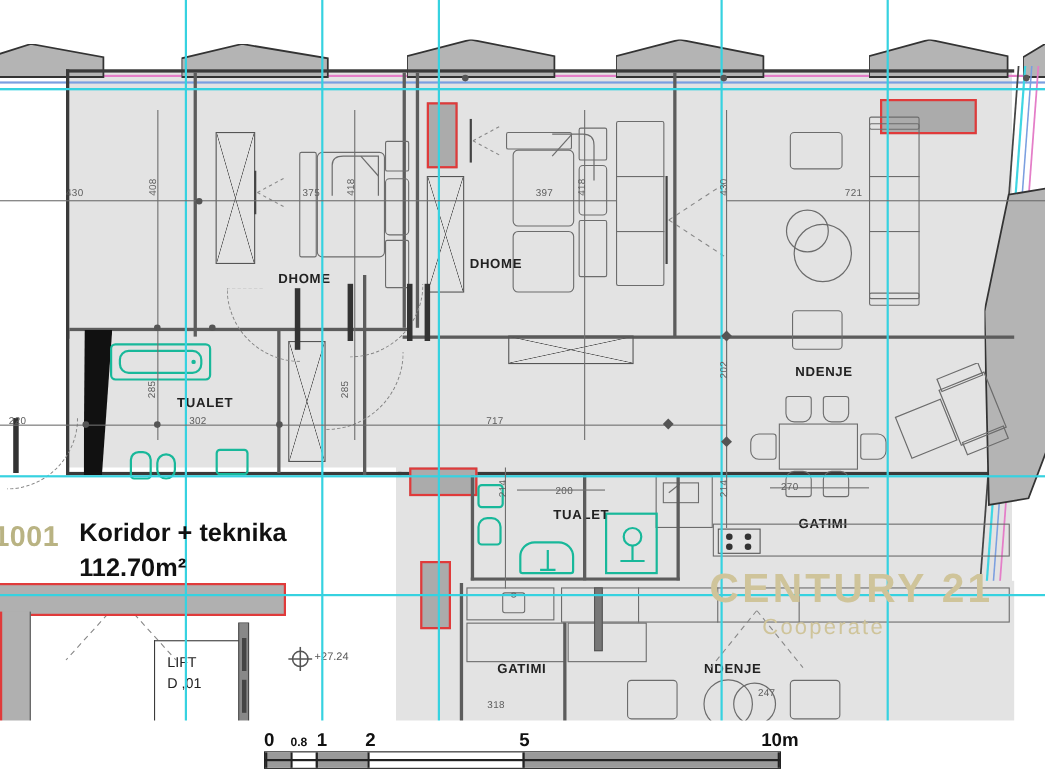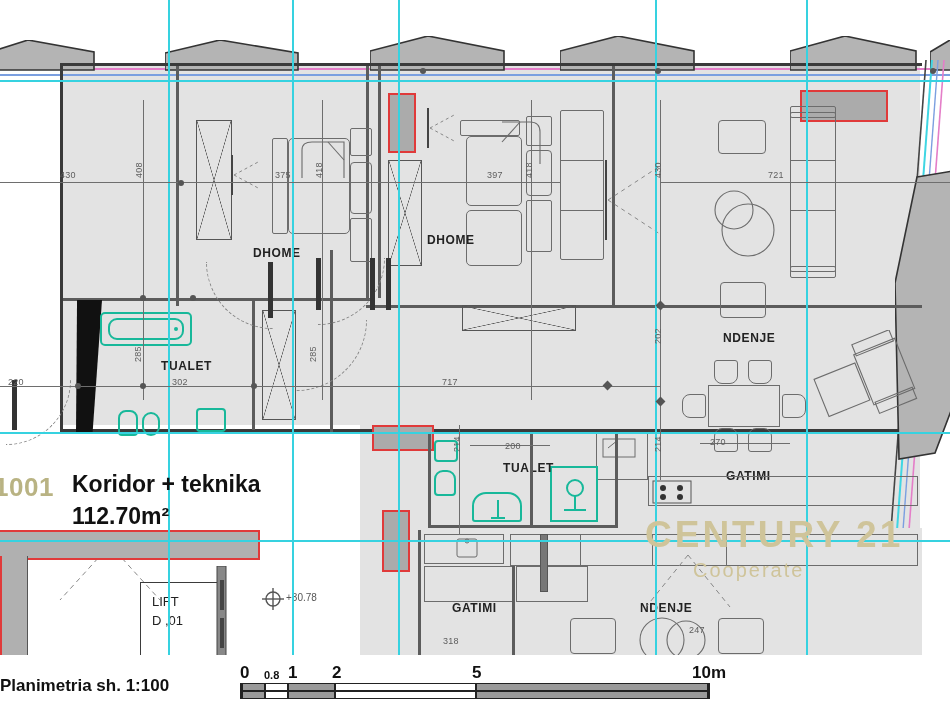--- a/index.html
+++ b/index.html
@@ -352,21 +352,21 @@
       </svg>
   </div>
 
   <div class="abs" style="left:262px;top:588px;width:22px;height:22px;">
     <svg width="22" height="22" viewBox="0 0 22 22">
         <circle cx="11" cy="11" r="7" fill="none" stroke="#555" stroke-width="1.4"></circle>
         <line x1="11" y1="0" x2="11" y2="22" stroke="#555" stroke-width="1.4"></line>
         <line x1="0" y1="11" x2="22" y2="11" stroke="#555" stroke-width="1.4"></line>
       </svg>
   </div>
-  <div class="elevtxt" style="left:286px;top:592px;">+30.78</div>
+  <div class="elevtxt" style="left:286px;top:592px;">+27.24</div>
 
   <div class="cyanv" style="left:292px;top:0;height:713px;"></div>
   <div class="cyanv" style="left:398px;top:0;height:713px;"></div>
   <div class="cyanv" style="left:655px;top:0;height:713px;"></div>
   <div class="cyanv" style="left:806px;top:0;height:713px;"></div>
   <div class="cyanv" style="left:168px;top:0;height:713px;"></div>
   <div class="cyanh" style="left:0;top:432px;width:950px;"></div>
   <div class="cyanh" style="left:0;top:540px;width:950px;"></div>
   <div class="cyanh" style="left:0;top:80px;width:950px;"></div>
 
@@ -421,21 +421,20 @@
   <div id="watermark">
     <div id="wm-main">CENTURY 21</div>
     <div id="wm-sub">Cooperate</div>
   </div>
 
   <div class="apcode" style="left:-6px;top:472px;">1001</div>
   <div id="korridor-name">Koridor + teknika</div>
   <div id="korridor-area">112.70m²</div>
 
   <div id="footer"></div>
-  <div id="plani-label">Planimetria sh. 1:100</div>
   <div id="scalebar">
     <div class="sb-seg" style="left:0;width:23px;"></div>
     <div class="sb-seg" style="left:46px;width:47px;"></div>
     <div class="sb-seg" style="left:140px;width:0;"></div>
     <div class="sb-seg" style="left:93px;width:0;"></div>
     <div class="sb-seg" style="left:234px;width:234px;"></div>
     <div class="sb-mid"></div>
     <div class="sb-tick" style="left:0;"></div>
     <div class="sb-tick" style="left:23px;"></div>
     <div class="sb-tick" style="left:46px;"></div>

